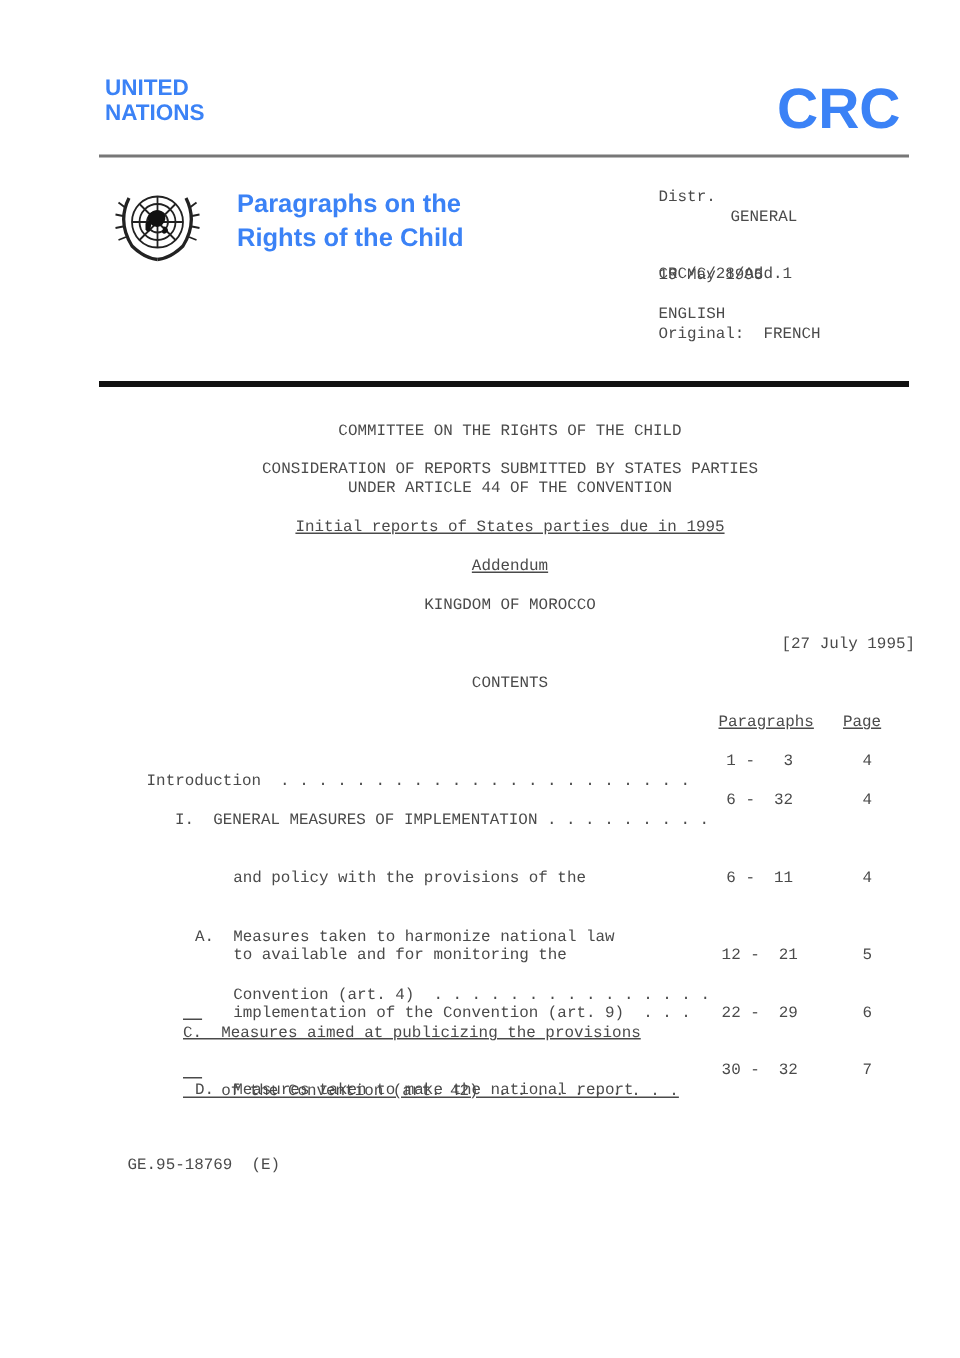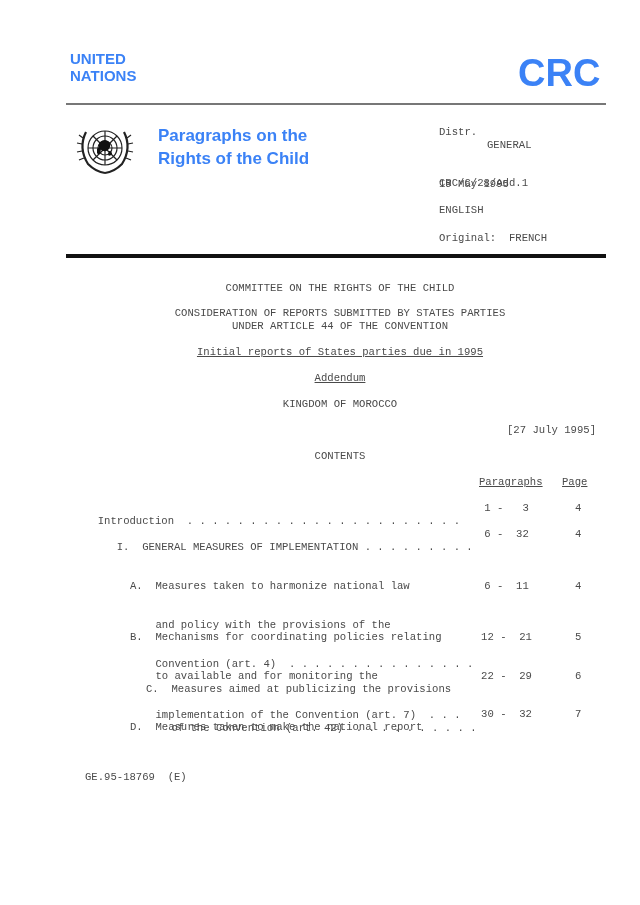--- a/index.html
+++ b/index.html
@@ -55,65 +55,64 @@
 </svg>
 
 <div class="abs sans" style="left:158px; top:125px; font-size:17px; line-height:22px;">Paragraphs on the</div>
 <div class="abs sans" style="left:158px; top:148px; font-size:17px; line-height:22px;">Rights of the Child</div>
 
 <div class="abs mono" style="left:439px; top:126px;">Distr.</div>
 <div class="abs mono" style="left:439px; top:139px;margin-left:48px;">GENERAL</div>
 <div class="abs mono" style="left:439px; top:177px;font-family:Liberation Mono, monospace;">CRC/C/28/Add.1</div>
 <div class="abs mono" style="left:439px; top:178px;">19 May 1995</div>
 <div class="abs mono" style="left:439px; top:204px;">ENGLISH</div>
-<div class="abs mono" style="left:439px; top:232px;text-align:center;">Original:  FRENCH</div>
+<div class="abs mono" style="left:439px; top:217px;text-align:center;">Original:  FRENCH</div>
 
 <div class="rule-thick"></div>
 
 <div class="abs mono center" style="left:0; width:680px; top:282px;">COMMITTEE ON THE RIGHTS OF THE CHILD</div>
 <div class="abs mono center" style="left:0; width:680px; top:307px;">CONSIDERATION OF REPORTS SUBMITTED BY STATES PARTIES</div>
 <div class="abs mono center" style="left:0; width:680px; top:320px;">UNDER ARTICLE 44 OF THE CONVENTION</div>
 <div class="abs mono center u" style="left:0; width:680px; top:346px;">Initial reports of States parties due in 1995</div>
 <div class="abs mono center u" style="left:0; width:680px; top:372px;">Addendum</div>
 <div class="abs mono center" style="left:0; width:680px; top:398px;">KINGDOM OF MOROCCO</div>
-<div class="abs mono" style="left:507px; top:424px;">[27 July 1995]</div>
+<div class="abs mono" style="left:521px; top:424px;">[27 July 1995]</div>
 <div class="abs mono center" style="left:0; width:680px; top:450px;">CONTENTS</div>
 
 <div class="abs mono u" style="left:479px; top:476px;text-decoration:underline;">Paragraphs</div>
 <div class="abs mono u" style="left:562px; top:476px;">Page</div>
 
 <div class="abs mono" style="left:85px; top:502px;">
   <span>Introduction  . . . . . . . . . . . . . . . . . . . . . .</span>
 </div>
 <div class="abs mono right" style="left:470px; width:73px; top:502px;">1 -   3</div>
 <div class="abs mono" style="left:575px; top:502px;">4</div>
 
 <div class="abs mono" style="left:104px; top:528px;">
   <span>I.  GENERAL MEASURES OF IMPLEMENTATION . . . . . . . . .</span>
 </div>
 <div class="abs mono right" style="left:470px; width:73px; top:528px;">6 -  32</div>
 <div class="abs mono" style="left:575px; top:528px;">4</div>
 
 <div class="abs mono" style="left:130px; top:554px;">
+  <div>    and policy with the provisions of the</div>
   <div>A.  Measures taken to harmonize national law</div>
-  <div>    and policy with the provisions of the</div>
   <div>    Convention (art. 4)  . . . . . . . . . . . . . . .</div>
 </div>
 <div class="abs mono right" style="left:470px; width:73px; top:580px;">6 -  11</div>
 <div class="abs mono" style="left:575px; top:580px;">4</div>
 
 <div class="abs mono" style="left:130px; top:605px;">
-  <div>B.  Mechanisms for coordinating policies relating</div>
   <div>    to available and for monitoring the</div>
-  <div>    implementation of the Convention (art. 7)  . . .</div>
+  <div>    implementation of the Convention (art. 9)  . . .</div>
 </div>
 <div class="abs mono right" style="left:470px; width:73px; top:631px;">12 -  21</div>
 <div class="abs mono" style="left:575px; top:631px;">5</div>
 
-<div class="abs mono" style="left:146px; top:657px;">
+<div class="abs mono" style="left:122px; top:657px;text-decoration:underline;">
   <div>C.  Measures aimed at publicizing the provisions</div>
   <div>    of the Convention (art. 42)  . . . . . . . . . .</div>
 </div>
 <div class="abs mono right" style="left:470px; width:73px; top:670px;">22 -  29</div>
 <div class="abs mono" style="left:575px; top:670px;">6</div>
 
 <div class="abs mono" style="left:130px; top:695px;">
   <div>D.  Measures taken to make the national report</div>
 </div>
 <div class="abs mono right" style="left:470px; width:73px; top:708px;">30 -  32</div>

